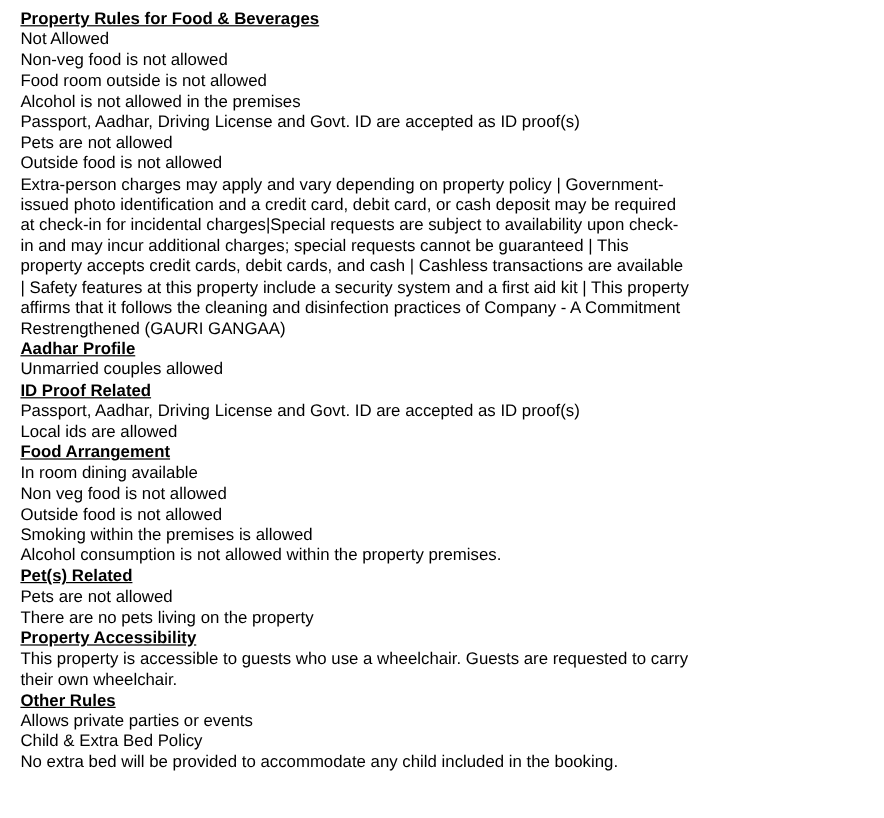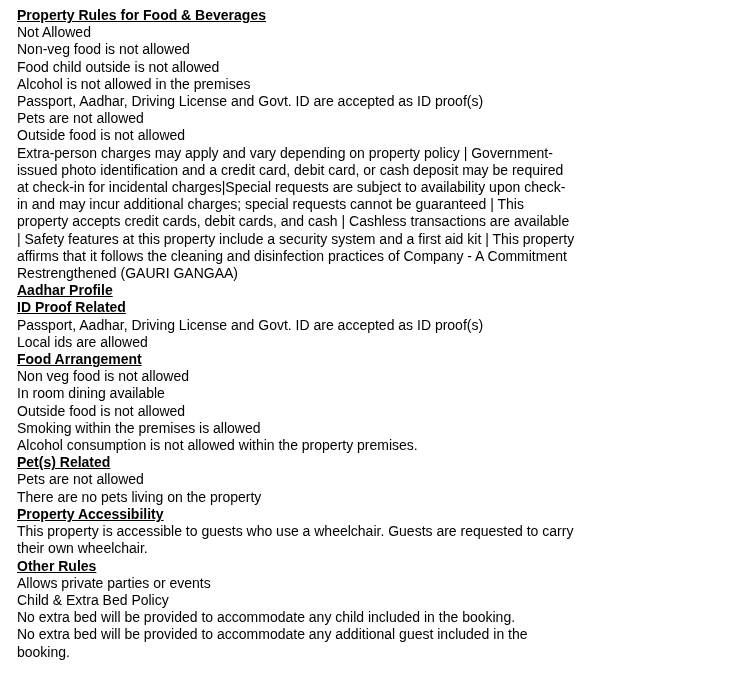--- a/index.html
+++ b/index.html
@@ -32,39 +32,39 @@
     font-weight: normal;
   }
 </style>
 </head>
 <body>
 
 <div class="document">
     <div class="heading">Property Rules for Food &amp; Beverages</div>
     <div class="line">Not Allowed</div>
     <div class="line">Non-veg food is not allowed</div>
-    <div class="line">Food child outside is not allowed</div>
+    <div class="line">Food room outside is not allowed</div>
     <div class="line">Alcohol is not allowed in the premises</div>
     <div class="line">Passport, Aadhar, Driving License and Govt. ID are accepted as ID proof(s)</div>
     <div class="line">Pets are not allowed</div>
     <div class="line">Outside food is not allowed</div>
     <div class="line">Extra-person charges may apply and vary depending on property policy | Government-issued photo identification and a credit card, debit card, or cash deposit may be required at check-in for incidental charges|Special requests are subject to availability upon check-in and may incur additional charges; special requests cannot be guaranteed | This property accepts credit cards, debit cards, and cash | Cashless transactions are available | Safety features at this property include a security system and a first aid kit | This property affirms that it follows the cleaning and disinfection practices of Company - A Commitment Restrengthened (GAURI GANGAA)</div>
     <div class="heading">Aadhar Profile</div>
+    <div class="line">Unmarried couples allowed</div>
     <div class="heading">ID Proof Related</div>
     <div class="line">Passport, Aadhar, Driving License and Govt. ID are accepted as ID proof(s)</div>
     <div class="line">Local ids are allowed</div>
     <div class="heading">Food Arrangement</div>
+    <div class="line">In room dining available</div>
     <div class="line">Non veg food is not allowed</div>
-    <div class="line">In room dining available</div>
     <div class="line">Outside food is not allowed</div>
     <div class="line">Smoking within the premises is allowed</div>
     <div class="line">Alcohol consumption is not allowed within the property premises.</div>
     <div class="heading">Pet(s) Related</div>
     <div class="line">Pets are not allowed</div>
     <div class="line">There are no pets living on the property</div>
     <div class="heading">Property Accessibility</div>
     <div class="line">This property is accessible to guests who use a wheelchair. Guests are requested to carry their own wheelchair.</div>
     <div class="heading">Other Rules</div>
     <div class="line">Allows private parties or events</div>
     <div class="line">Child &amp; Extra Bed Policy</div>
     <div class="line">No extra bed will be provided to accommodate any child included in the booking.</div>
-    <div class="line">No extra bed will be provided to accommodate any additional guest included in the booking.</div>
   </div>
 
 </body></html>

